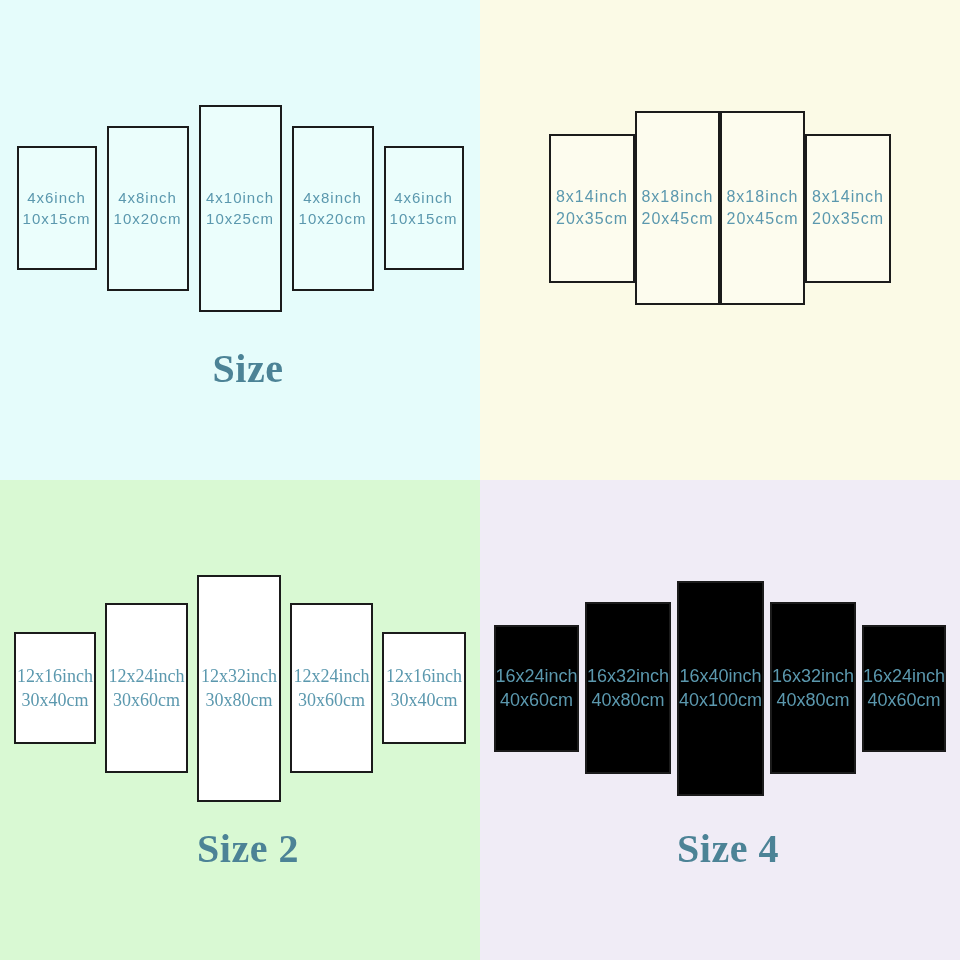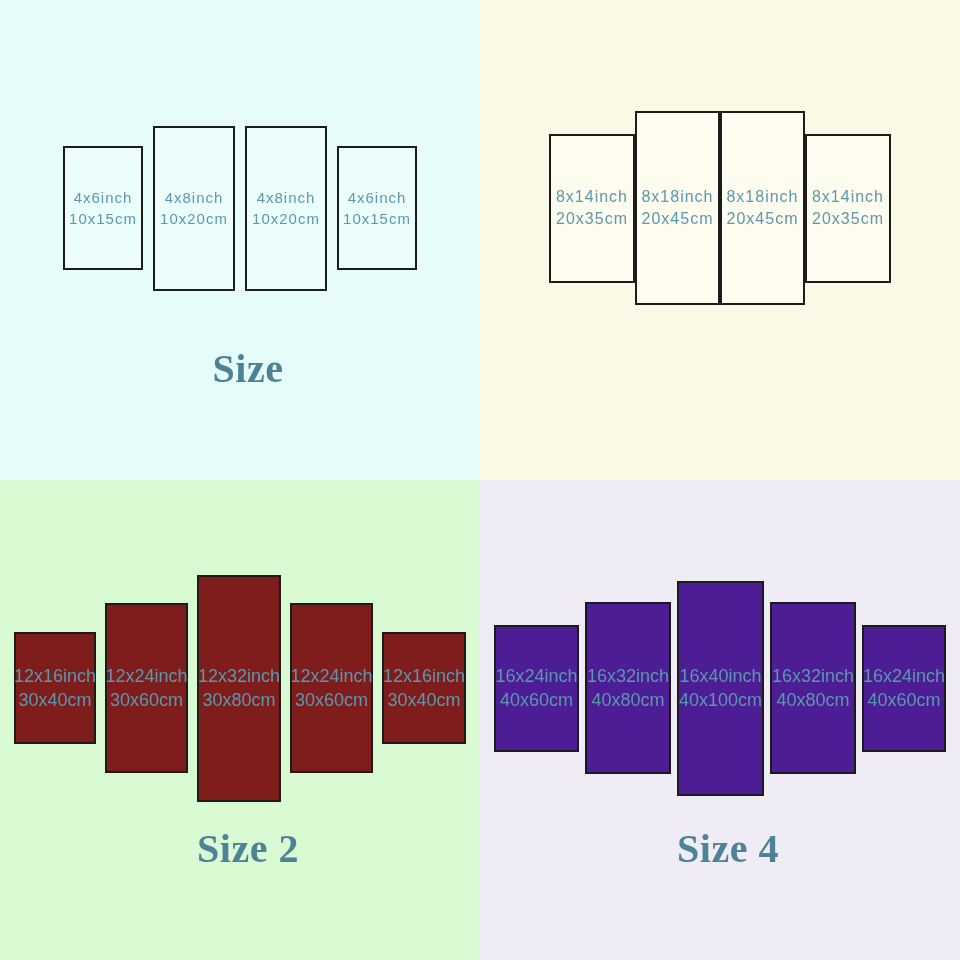--- a/index.html
+++ b/index.html
@@ -35,22 +35,22 @@
   .panel {
     border: 2px solid #1b1b1b;
     box-sizing: border-box;
     flex: none;
     display: flex;
     align-items: center;
     justify-content: center;
   }
   .q0 .panel { background: #ebfefc; }
   .q1 .panel { background: #fdfcee; }
-  .q2 .panel { background: #7f1d1d; }
-  .q3 .panel { background: #4c1d95; }
+  .q2 .panel { background: #ffffff; font-family: Liberation Serif, serif; }
+  .q3 .panel { background: #000000; }
 
   
   .q0 .p0 { width: 80px; height: 124px; }
   .q0 .p1 { width: 82px; height: 165px; }
   .q0 .p2 { width: 83px; height: 207px; }
   .q0 .p3 { width: 82px; height: 165px; }
   .q0 .p4 { width: 80px; height: 124px; }
 
   .q1 .p0 { width: 86px; height: 149px; }
   .q1 .p1 { width: 85px; height: 194px; }
@@ -104,20 +104,26 @@
           <div>4x6inch</div>
           <div>10x15cm</div>
         </div>
       </div>
       <div class="panel p1">
         <div class="label">
           <div>4x8inch</div>
           <div>10x20cm</div>
         </div>
       </div>
+      <div class="panel p2">
+        <div class="label">
+          <div>4x10inch</div>
+          <div>10x25cm</div>
+        </div>
+      </div>
       <div class="panel p3">
         <div class="label">
           <div>4x8inch</div>
           <div>10x20cm</div>
         </div>
       </div>
       <div class="panel p4">
         <div class="label">
           <div>4x6inch</div>
           <div>10x15cm</div>

